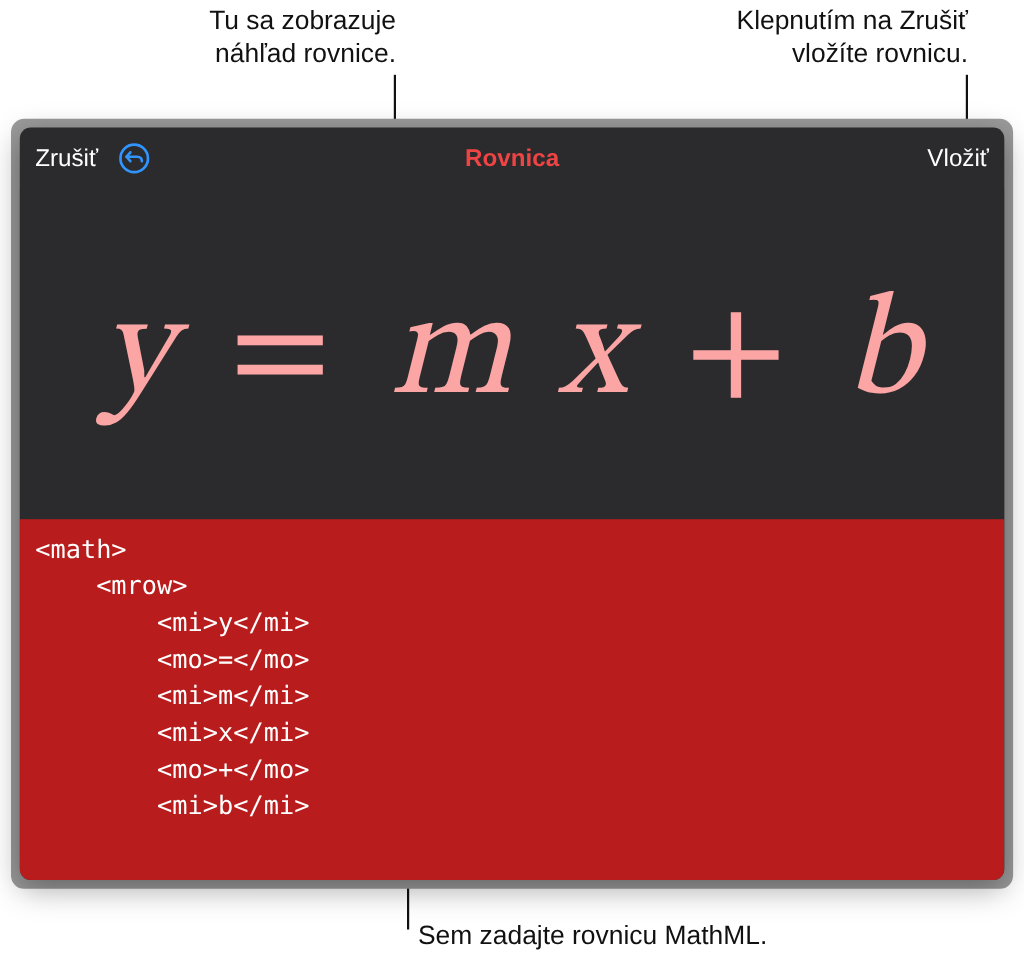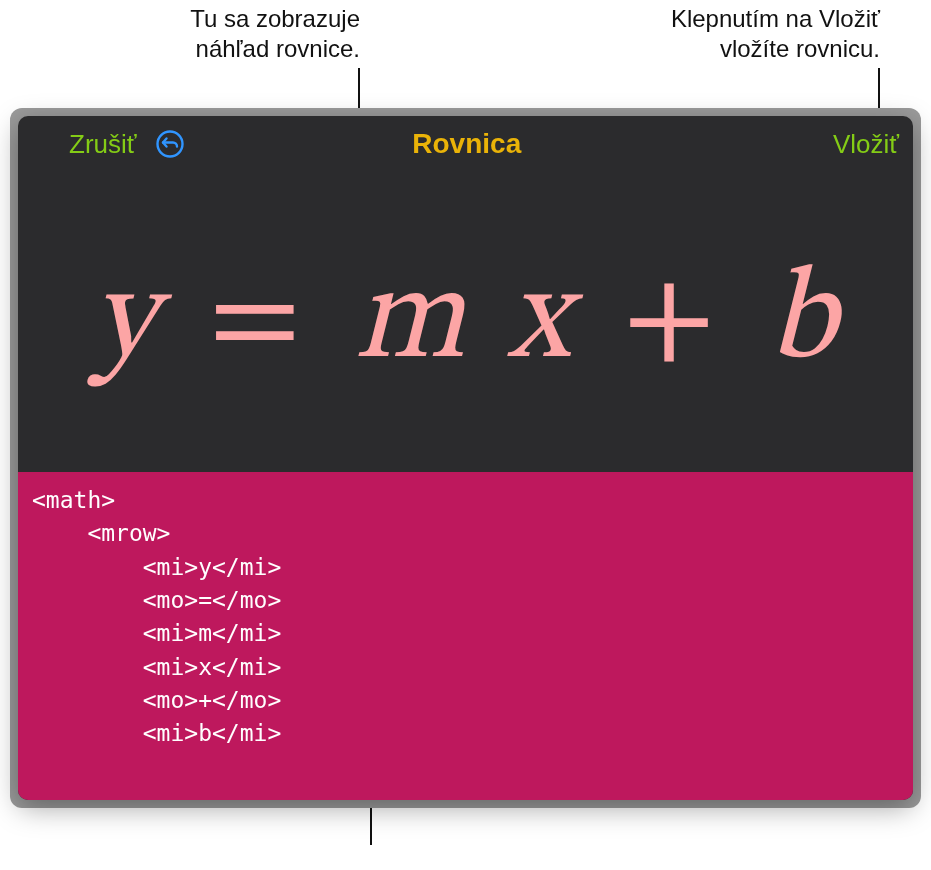--- a/index.html
+++ b/index.html
@@ -68,29 +68,28 @@
     display: flex;
     align-items: center;
     gap: 18px;
     min-width: 150px;
   }
   .tb-right { justify-content: flex-end; align-items: center; }
   .tb-title {
     flex: 1;
     text-align: center;
     font-weight: 600;
-    font-size: 28px;
-    color: #eab308;
+    font-size: 22px;
+    color: #ef4444;
   }
   .btn-link {
-    color: #84cc16;
-    font-size: 26px;
+    color: #ffffff;
+    font-size: 22px;
     cursor: pointer;
     user-select: none;
-    margin-left: 37px;
   }
   .undo-icon svg { display: block; }
 
   .preview {
     flex: 0 0 300px;
     display: flex;
     align-items: center;
     justify-content: center;
     background: #2b2b2d;
     color: #fca5a5;
@@ -100,45 +99,46 @@
     white-space: nowrap;
     font-family: "STIX Two Math", "Latin Modern Math", "Cambria Math", Georgia, "Times New Roman", serif;
     font-size: 130px;
     letter-spacing: 2px;
   }
   .eq-it { font-style: italic; }
   .eq-up { font-style: normal; }
 
   .code-area {
     flex: 1;
-    background: #be185d;
+    background: #b91c1c;
     color: #ffffff;
     font-family: "SF Mono", ui-monospace, Menlo, Consolas, monospace;
     font-size: 23px;
     line-height: 1.45;
     padding: 12px 14px 0 14px;
     white-space: pre;
     overflow: hidden;
   }
 </style>
 </head>
 <body>
 
 <div class="stage">
 
   <div class="callout right" style="left:70px; top:4px; width:290px;">Tu sa zobrazuje
 náhľad rovnice.</div>
 
   <div class="callout-line" style="left:358px; top:68px; height:152px;"></div>
 
-  <div class="callout right" style="left:600px; top:4px; width:280px;">Klepnutím na Vložiť
+  <div class="callout right" style="left:600px; top:4px; width:280px;">Klepnutím na Zrušiť
 vložíte rovnicu.</div>
 
   <div class="callout-line" style="left:878px; top:68px; height:56px;"></div>
 
+  <div class="callout" style="left:380px; top:836px; width:520px; text-align:left;">Sem zadajte rovnicu MathML.</div>
 
   <div class="callout-line" style="left:370px; top:785px; height:60px;"></div>
 
   <div class="modal-wrap">
     <div class="modal">
 
       <div class="toolbar">
         <div class="tb-left">
           <span class="btn-link">Zrušiť</span>
           <span class="undo-icon">

